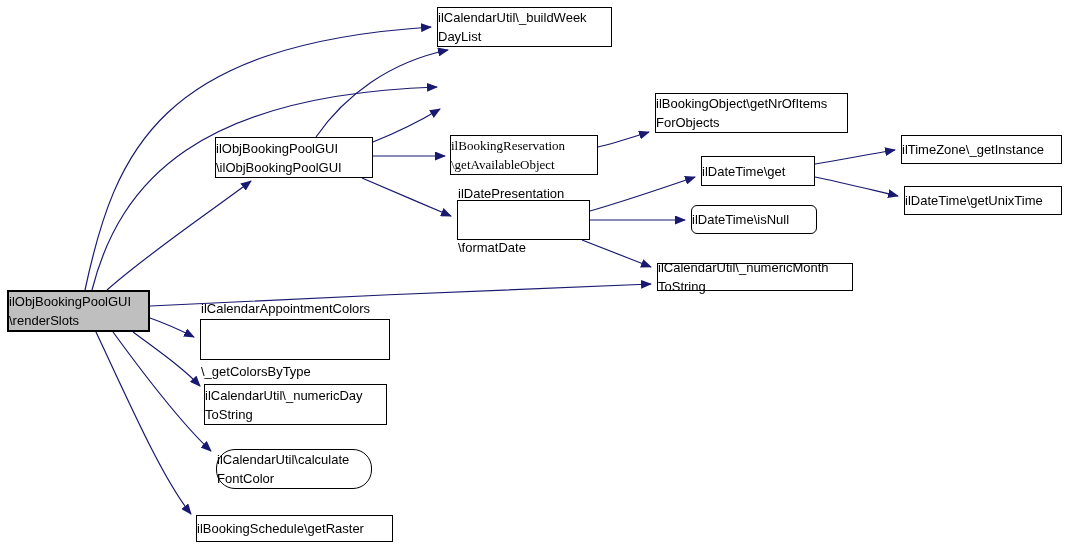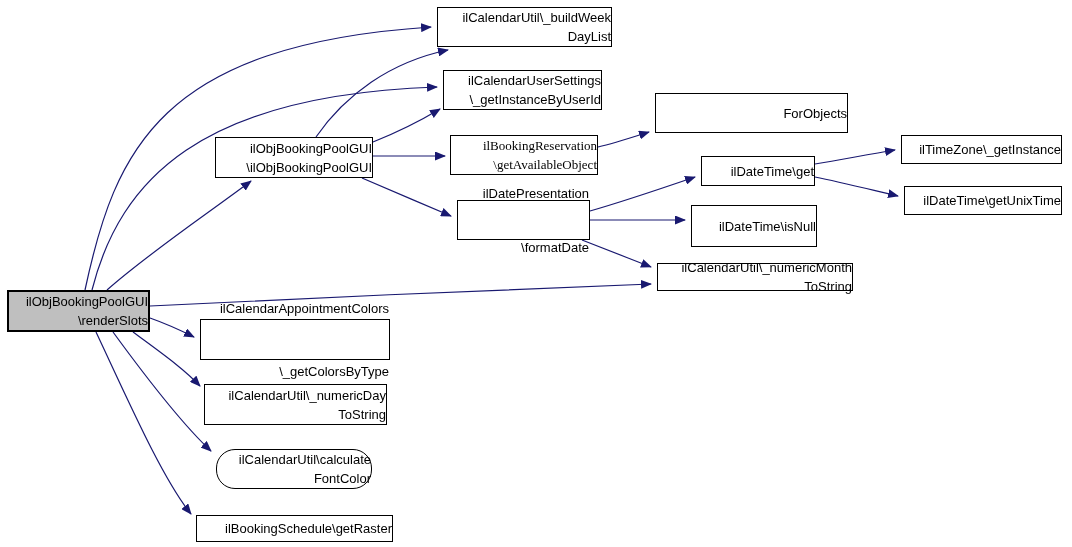--- a/index.html
+++ b/index.html
@@ -17,35 +17,35 @@
     box-sizing:border-box;
     background:#ffffff;
     border:1px solid #000000;
     color:#000000;
     font-size:13px;
     line-height:19px;
     text-align:center;
     display:flex;
     flex-direction:column;
     justify-content:center;
-    align-items:flex-end;
+    align-items:flex-start;
     white-space:nowrap;
     cursor:pointer;
   }
   .node.highlight{background:#BFBFBF;border-width:2px;cursor:default;}
   
   #n-renderSlots{left:7px;top:290px;width:143px;height:42px;}
   #n-buildDates{left:215px;top:137px;width:158px;height:41px;}
   #n-buildWeek{left:437px;top:7px;width:175px;height:40px;}
   #n-getInstance{left:443px;top:70px;width:159px;height:40px;}
   #n-getAvail{left:450px;top:135px;width:148px;height:40px;font-family:Liberation Serif, serif;}
   #n-formatDate{left:457px;top:200px;width:133px;height:40px;gap:35px;}
   #n-getNrOf{left:655px;top:93px;width:193px;height:40px;}
   #n-get{left:701px;top:156px;width:114px;height:30px;}
-  #n-isNull{left:691px;top:205px;width:126px;height:42px;}
+  #n-isNull{left:691px;top:205px;width:126px;height:29px;border-radius:6px;}
   #n-numMonth{left:657px;top:263px;width:196px;height:28px;}
   #n-tz{left:901px;top:135px;width:161px;height:29px;}
   #n-unix{left:904px;top:186px;width:158px;height:29px;}
   #n-colors{left:200px;top:319px;width:190px;height:41px;gap:44px;}
   #n-numDay{left:204px;top:384px;width:183px;height:41px;}
   #n-fontColor{left:216px;top:449px;width:156px;height:40px;border-radius:19px;}
   #n-raster{left:196px;top:515px;width:197px;height:27px;}
 </style>
 </head>
 <body>
@@ -86,36 +86,33 @@
   <div class="node" id="n-buildDates">
     <span>ilObjBookingPoolGUI</span>
     <span>\ilObjBookingPoolGUI</span>
   </div>
 
   <div class="node" id="n-buildWeek">
     <span>ilCalendarUtil\_buildWeek</span>
     <span>DayList</span>
   </div>
 
-  <div class="node" id="n-getInstance">
-    <span>ilCalendarUserSettings</span>
-    <span>\_getInstanceByUserId</span>
-  </div>
 
   <div class="node" id="n-getAvail">
     <span>ilBookingReservation</span>
     <span>\getAvailableObject</span>
   </div>
 
   <div class="node" id="n-formatDate">
     <span>ilDatePresentation</span>
     <span>\formatDate</span>
   </div>
 
   <div class="node" id="n-getNrOf">
+    <span>ilBookingObject\getNrOfItems</span>
     <span>ForObjects</span>
   </div>
 
   <div class="node" id="n-get">
     <span>ilDateTime\get</span>
   </div>
 
   <div class="node" id="n-isNull">
     <span>ilDateTime\isNull</span>
   </div>

